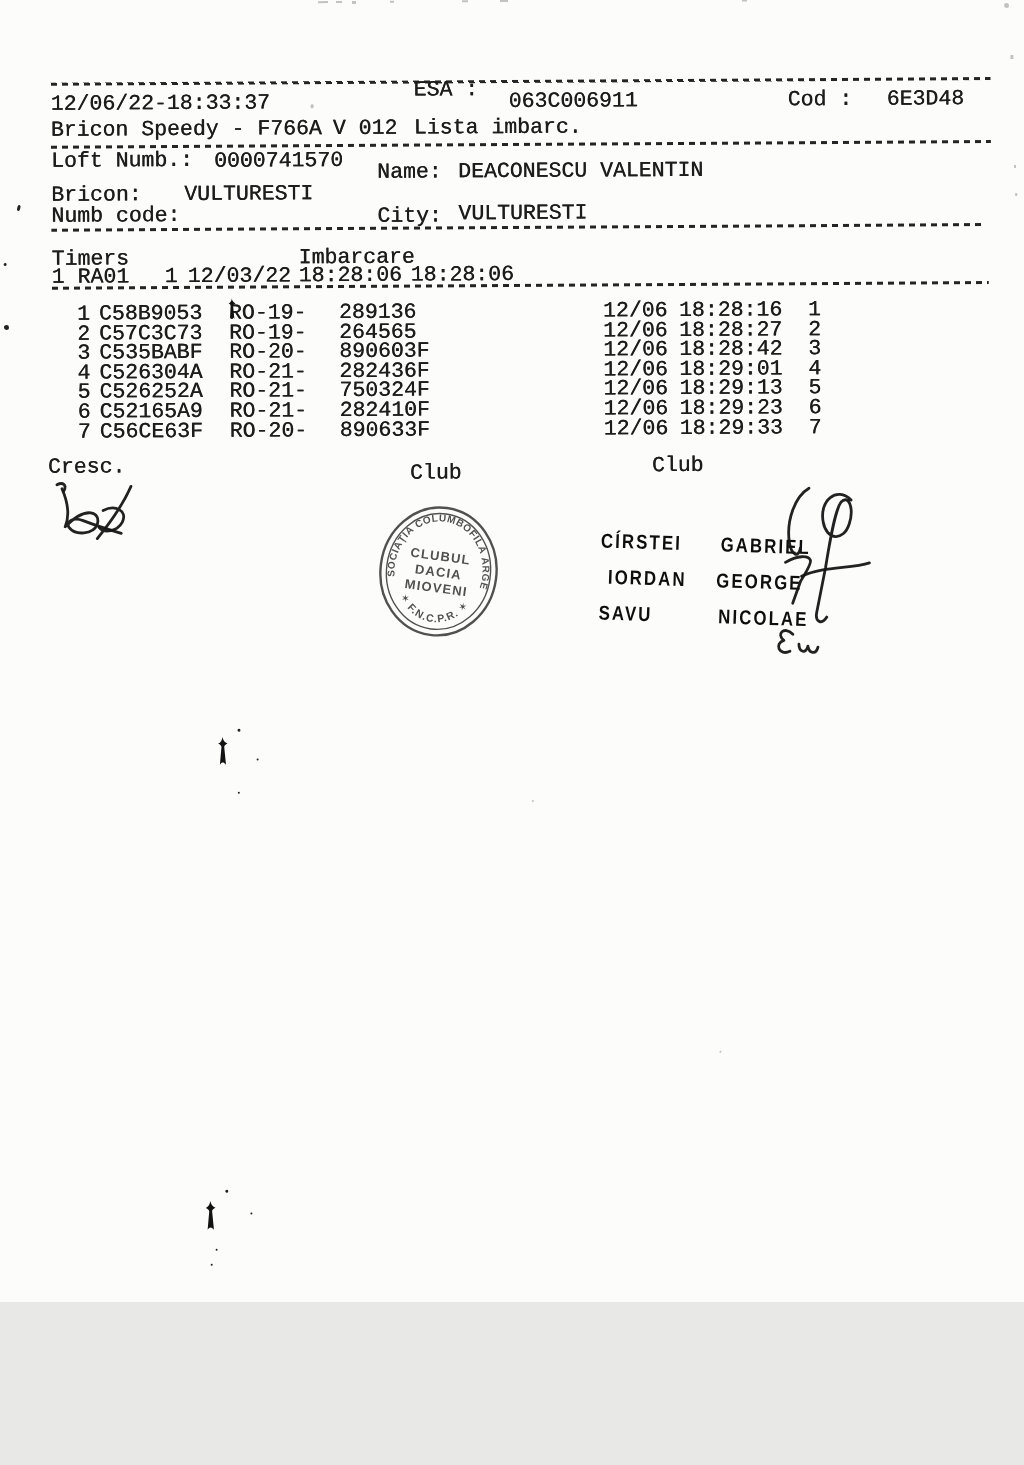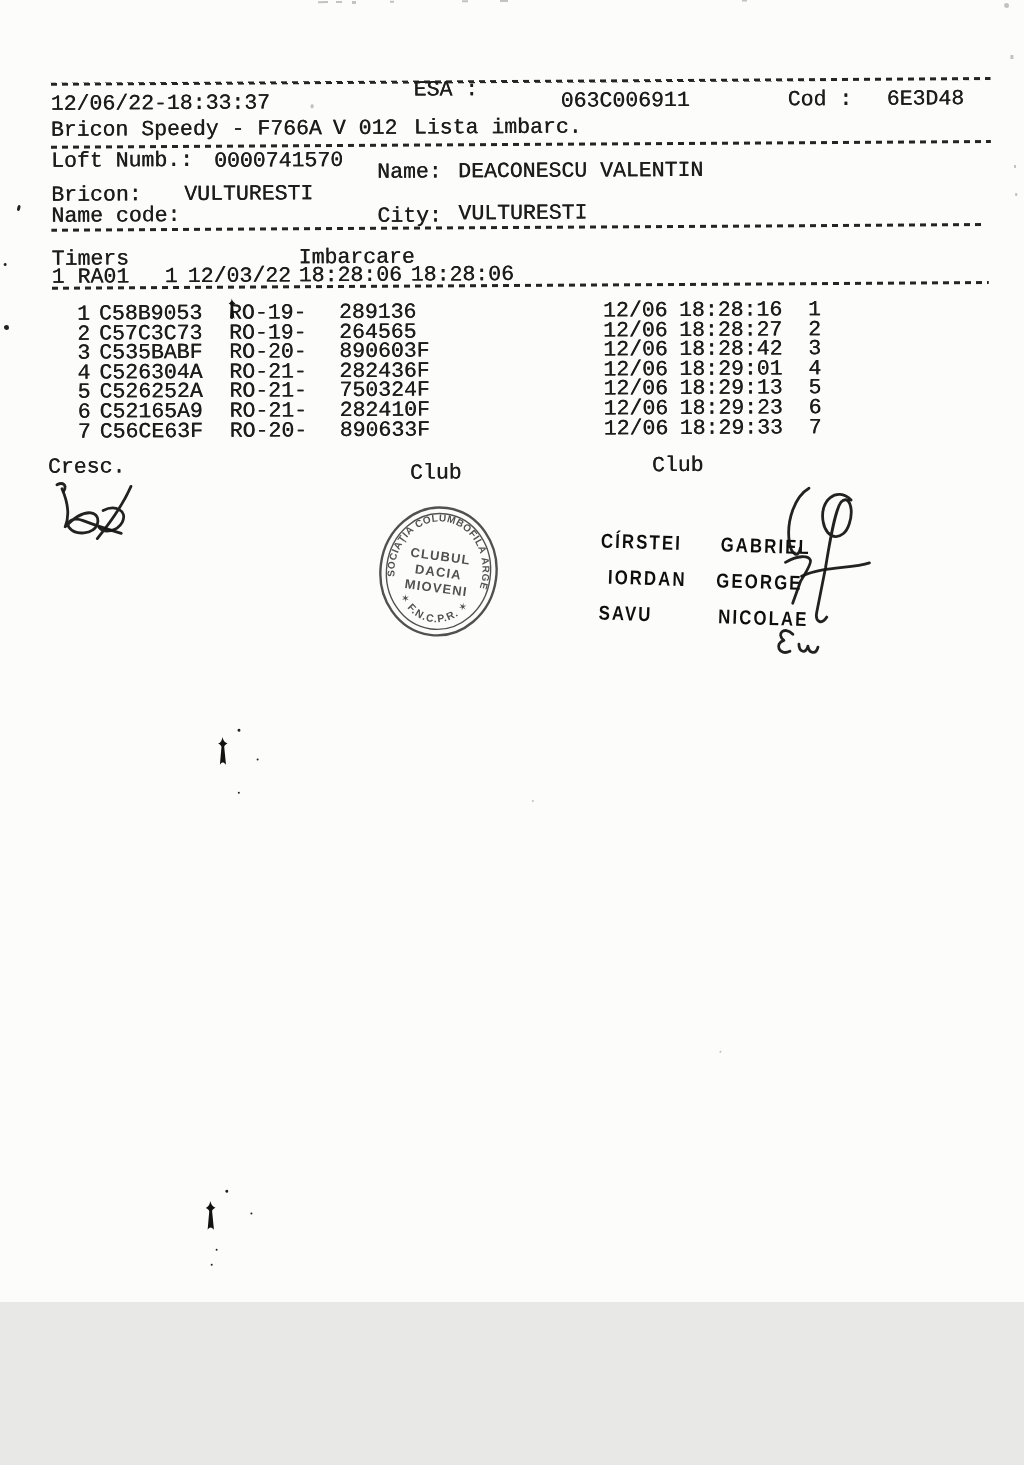--- a/index.html
+++ b/index.html
@@ -48,35 +48,35 @@
 <div id="page">
   <div id="scan">
 
     <div class="dash" style="top:80px"></div>
     <div class="dash" style="top:143px"></div>
     <div class="dash" style="top:226px;width:934px"></div>
     <div class="dash" style="top:284px;width:937px"></div>
 
     <span class="tw" style="left:50px;top:90px">12/06/22-18:33:37</span>
     <span class="tw" style="left:413px;top:78px">ESA :</span>
-    <span class="tw" style="left:560px;top:90px">063C006911</span>
+    <span class="tw" style="left:508px;top:90px">063C006911</span>
     <span class="tw" style="left:787px;top:90px">Cod :</span>
     <span class="tw bold" style="left:886px;top:90px">6E3D48</span>
 
     <span class="tw" style="left:50px;top:116px">Bricon Speedy - F766A</span>
     <span class="tw" style="left:332px;top:116px">V 012</span>
     <span class="tw" style="left:413px;top:116px">Lista imbarc.</span>
 
     <span class="tw" style="left:50px;top:147px">Loft Numb.:</span>
     <span class="tw" style="left:213px;top:148px">0000741570</span>
     <span class="tw" style="left:376px;top:160px">Name:</span>
     <span class="tw" style="left:457px;top:160px">DEACONESCU VALENTIN</span>
     <span class="tw" style="left:50px;top:181px">Bricon:</span>
     <span class="tw" style="left:183px;top:181px">VULTURESTI</span>
-    <span class="tw" style="left:50px;top:202px">Name code:</span>
+    <span class="tw" style="left:50px;top:202px">Numb code:</span>
     <span class="tw" style="left:376px;top:204px">City:</span>
     <span class="tw" style="left:457px;top:202px">VULTURESTI</span>
 
     <span class="tw" style="left:50px;top:245px">Timers</span>
     <span class="tw" style="left:297px;top:245px">Imbarcare</span>
     <span class="tw" style="left:50px;top:263px">1 RA01</span>
     <span class="tw" style="left:163px;top:263px">1</span>
     <span class="tw" style="left:186px;top:263px">12/03/22</span>
     <span class="tw" style="left:297px;top:263px">18:28:06</span>
     <span class="tw" style="left:409px;top:263px">18:28:06</span>

